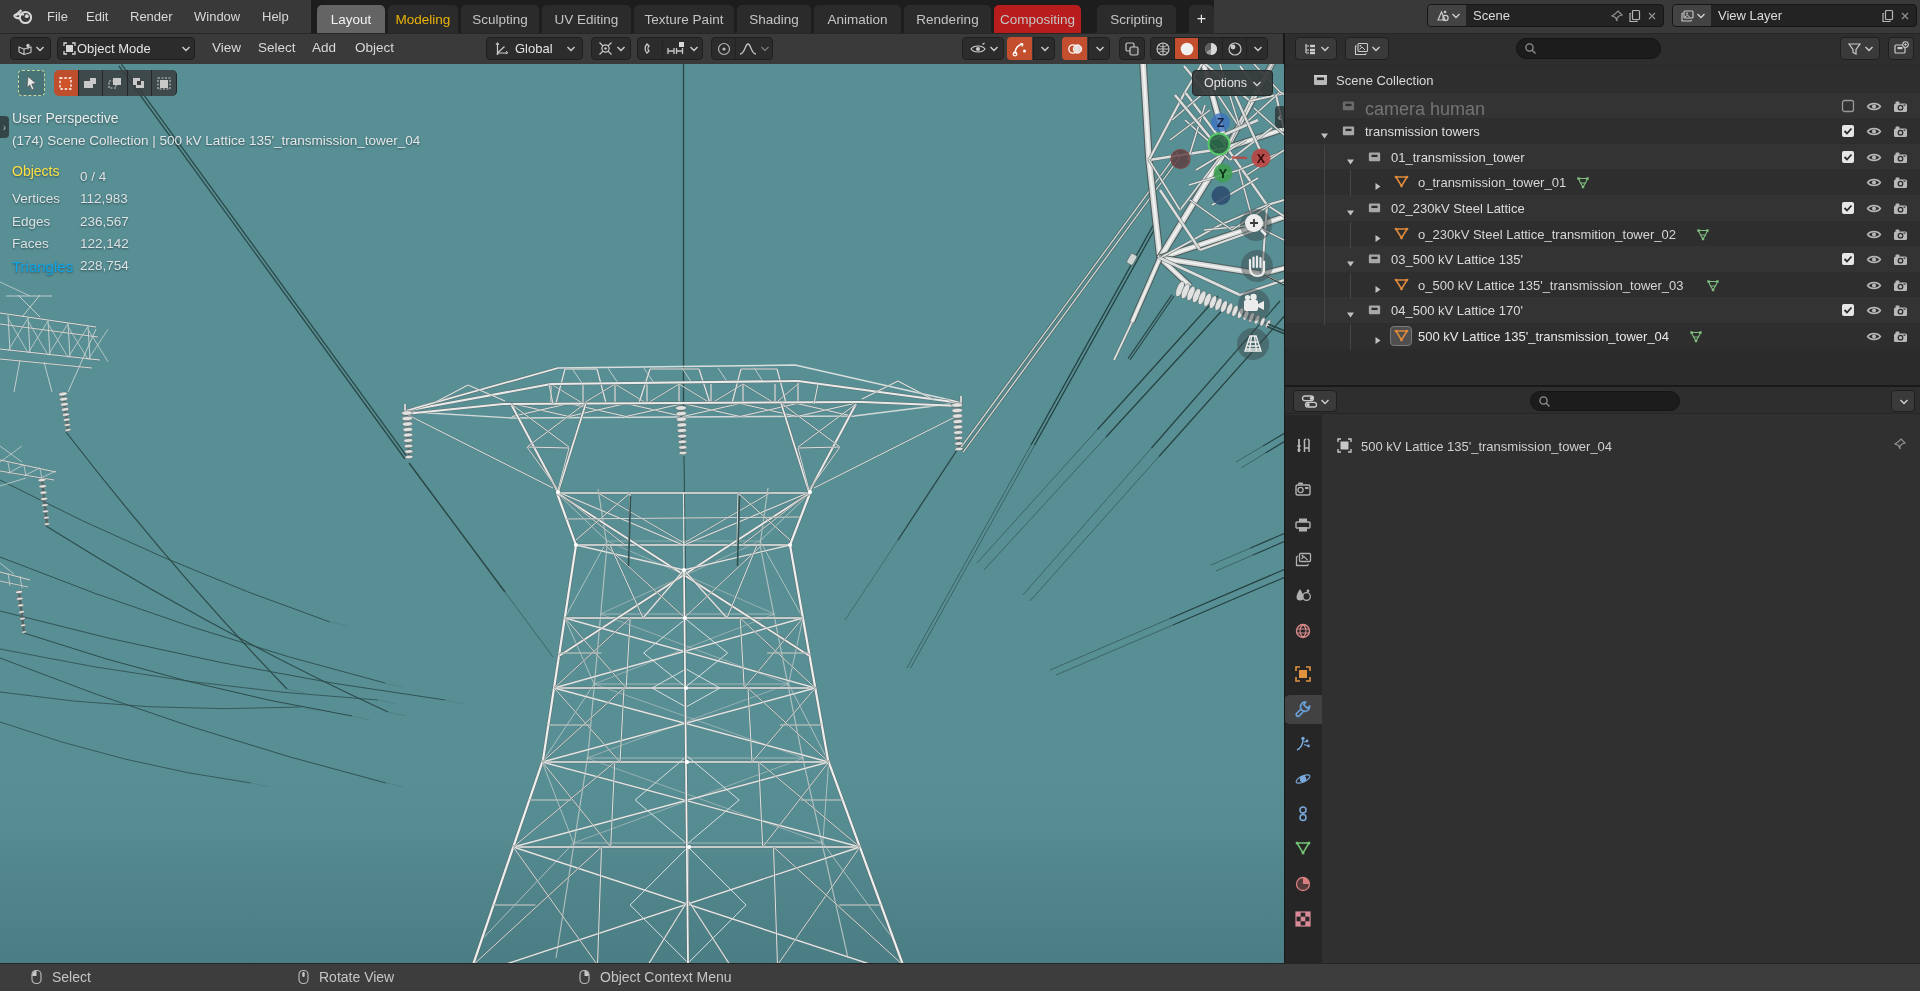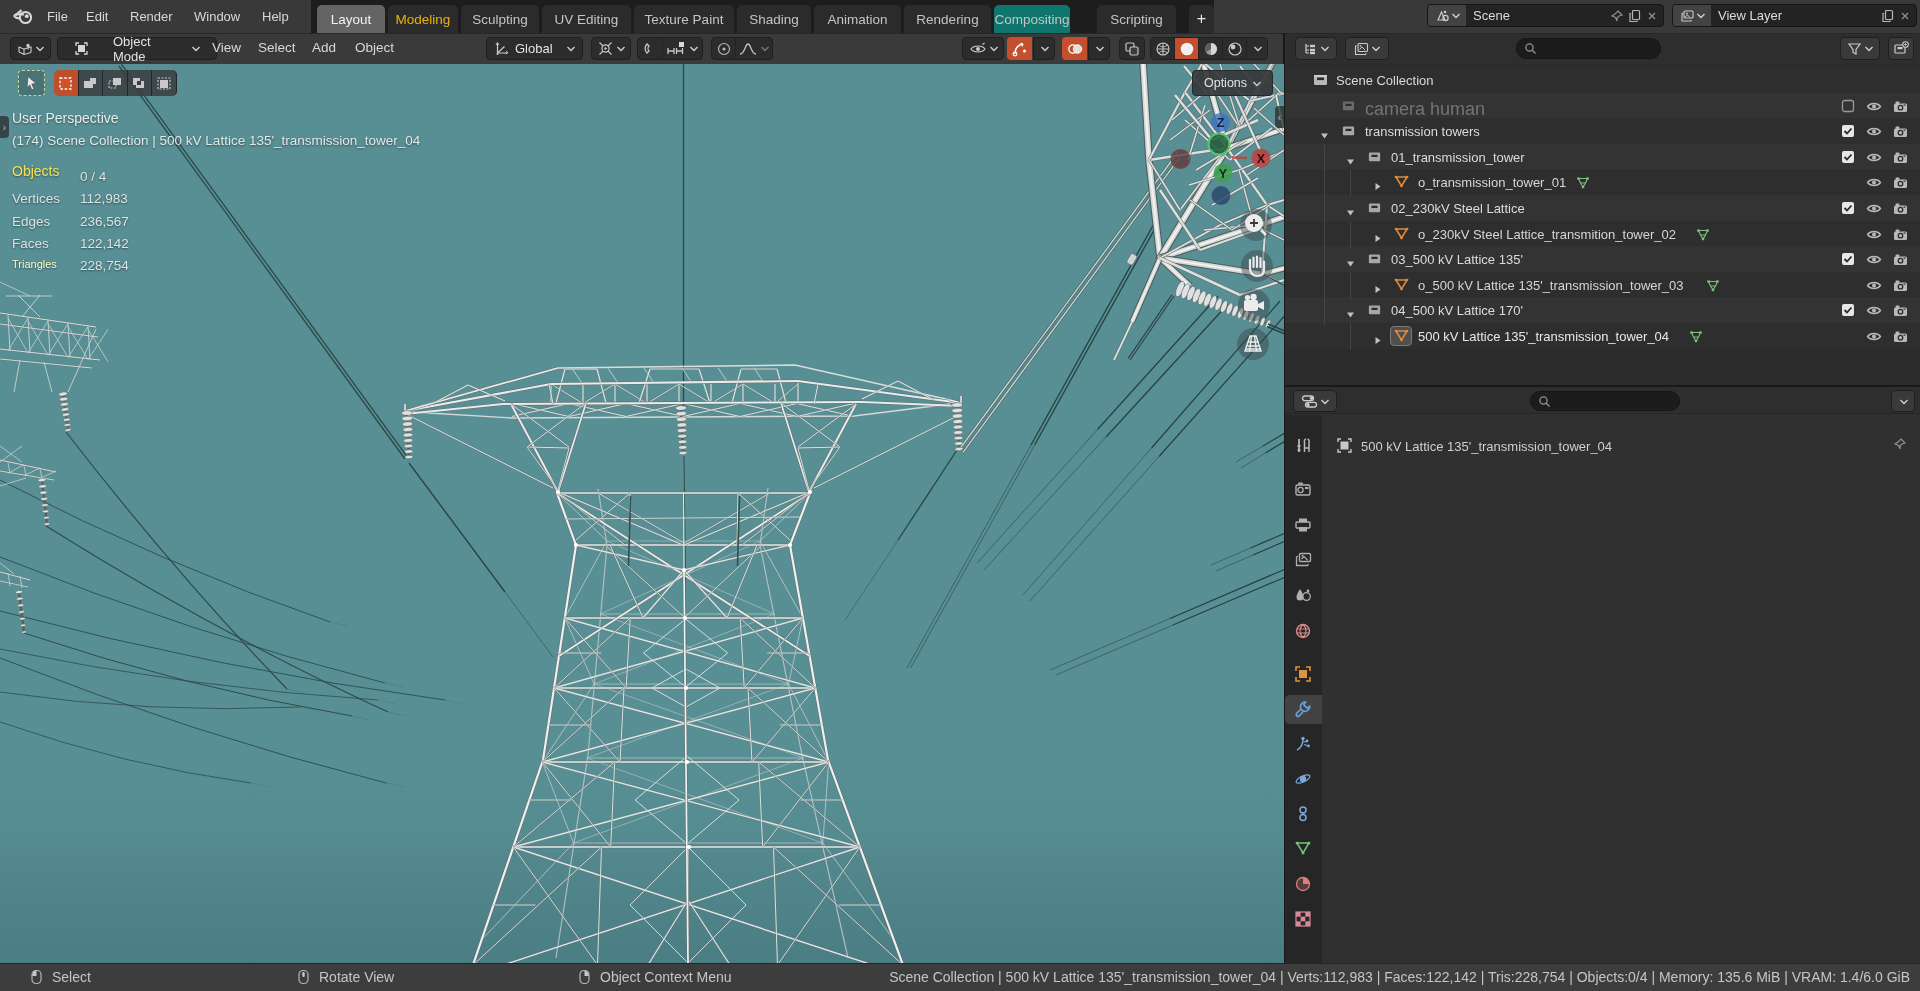--- a/index.html
+++ b/index.html
@@ -29,21 +29,21 @@
 <div class="abs menu" style="left:194px;top:9px">Window</div>
 <div class="abs menu" style="left:262px;top:9px">Help</div>
 <div class="tab" style="left:317px;width:68px;background:#646464;color:#f2f2f2">Layout</div>
 <div class="tab" style="left:388px;width:70px;background:#2b2b2b;color:#eab308">Modeling</div>
 <div class="tab" style="left:461px;width:78px;background:#2b2b2b;color:#c4c4c4">Sculpting</div>
 <div class="tab" style="left:542px;width:89px;background:#2b2b2b;color:#c4c4c4">UV Editing</div>
 <div class="tab" style="left:634px;width:100px;background:#2b2b2b;color:#c4c4c4">Texture Paint</div>
 <div class="tab" style="left:737px;width:74px;background:#2b2b2b;color:#c4c4c4">Shading</div>
 <div class="tab" style="left:814px;width:87px;background:#2b2b2b;color:#c4c4c4">Animation</div>
 <div class="tab" style="left:904px;width:87px;background:#2b2b2b;color:#c4c4c4">Rendering</div>
-<div class="tab" style="left:994px;width:76px;background:#0f766e;color:#c4c4c4">Compositing</div>
+<div class="tab" style="left:994px;width:87px;background:#b91c1c;color:#c4c4c4">Compositing</div>
 <div class="tab" style="left:1097px;width:79px;background:#2b2b2b;color:#c4c4c4">Scripting</div>
 <div class="tab" style="left:1189px;width:25px;color:#e8e8e8;font-size:16px">+</div>
 <div class="abs" style="left:1427px;top:4px;width:237px;height:23px;background:#232323;border:1px solid #161616;border-radius:4px;display:flex;align-items:center">
       <div style="width:38px;height:21px;background:#434343;border-radius:3px 0 0 3px;display:flex;align-items:center;justify-content:center;gap:1px">
         <svg width="15" height="14" viewBox="0 0 15 14">
           <path d="M3 11 L6.5 3 L10 11 Z" fill="none" stroke="#ccc" stroke-width="1.2"></path>
           <circle cx="10.5" cy="9" r="2.6" fill="none" stroke="#ccc" stroke-width="1.2"></circle>
           <circle cx="10" cy="3" r="1.3" fill="#ccc"></circle>
         </svg>
         <svg width="9" height="9" viewBox="0 0 9 9" style="">
@@ -92,21 +92,21 @@
 <div class="abs btn" style="left:10px;top:37px;width:41px;height:23px;justify-content:center;gap:2px">
       <svg width="16" height="14" viewBox="0 0 16 14">
         <path d="M2 10 L7 12.5 L14 10.5 M2 10 L2 5 L7 7 L7 12.5 M7 7 L14 5 L14 10.5" fill="none" stroke="#ccc" stroke-width="1.1"></path>
         <circle cx="11" cy="3.5" r="1.7" fill="#ccc"></circle>
         <path d="M11 5.2 L11 7.5" stroke="#ccc" stroke-width="1"></path>
       </svg>
       <svg width="9" height="9" viewBox="0 0 9 9" style="">
         <path d="M1.5 3 L5 6.5 L8.5 3" stroke="#d0d0d0" stroke-width="1.4" fill="none"></path>
       </svg>
     </div>
-<div class="abs btn" style="left:57px;top:37px;width:160px;height:23px;padding:0 16px;gap:24px">
+<div class="abs btn" style="left:57px;top:37px;width:138px;height:23px;padding:0 4px;gap:0">
       <svg width="15" height="15" viewBox="0 0 15 15">
         <rect x="4" y="4" width="7" height="7" fill="#d6d6d6"></rect>
         <path d="M2 5 L2 2 L5 2 M10 2 L13 2 L13 5 M13 10 L13 13 L10 13 M5 13 L2 13 L2 10" fill="none" stroke="#d6d6d6" stroke-width="1.3"></path>
       </svg>
       <span style="flex:1">Object Mode</span>
       <svg width="9" height="9" viewBox="0 0 9 9" style="">
         <path d="M1.5 3 L5 6.5 L8.5 3" stroke="#d0d0d0" stroke-width="1.4" fill="none"></path>
       </svg>
     </div>
 <div class="abs menu" style="left:212px;top:40px;font-size:13.5px">View</div>
@@ -661,21 +661,20 @@
 <div class="abs" style="left:297px;top:969px"><svg width="13" height="16" viewBox="0 0 13 16">
         <rect x="2" y="1.5" width="9" height="13" rx="4" fill="none" stroke="#b5b5b5" stroke-width="1.2"></rect>
         <rect x="5.3" y="3" width="2.4" height="5" rx="1.2" fill="#c8c8c8"></rect>
       </svg></div>
 <div class="abs" style="left:319px;top:969px;color:#c5c5c5;font-size:14px">Rotate View</div>
 <div class="abs" style="left:578px;top:969px"><svg width="13" height="16" viewBox="0 0 13 16">
         <rect x="2" y="1.5" width="9" height="13" rx="4" fill="none" stroke="#b5b5b5" stroke-width="1.2"></rect>
         <path d="M10.7 7 L6.5 7 L6.5 1.8 A4.5 4.5 0 0 1 10.7 6 Z" fill="#c8c8c8"></path>
       </svg></div>
 <div class="abs" style="left:600px;top:969px;color:#c5c5c5;font-size:14px">Object Context Menu</div>
-<div class="abs" style="right:10px;top:969px;color:#c5c5c5;font-size:14px">Scene Collection | 500 kV Lattice 135'_transmission_tower_04 | Verts:112,983 | Faces:122,142 | Tris:228,754 | Objects:0/4 | Memory: 135.6 MiB | VRAM: 1.4/6.0 GiB</div>
 <svg class="abs" style="left:0;top:64px" width="1284" height="899" viewBox="0 64 1284 899">
 <defs>
 <linearGradient id="sky" x1="0" y1="64" x2="0" y2="963" gradientUnits="userSpaceOnUse">
 <stop offset="0" stop-color="#578f95"></stop>
 <stop offset="0.78" stop-color="#578f95"></stop>
 <stop offset="0.855" stop-color="#558c92"></stop>
 <stop offset="0.885" stop-color="#52878d"></stop>
 <stop offset="1" stop-color="#4a7e84"></stop>
 </linearGradient>
 </defs>
@@ -1383,21 +1382,21 @@
 <div class="abs" style="left:12px;top:110px;color:#e8eced;font-size:14px;text-shadow:0 1px 2px rgba(20,30,32,.55)">User Perspective</div>
 <div class="abs" style="left:12px;top:133px;color:#e3e8e9;font-size:13.5px;text-shadow:0 1px 2px rgba(20,30,32,.55)">(174) Scene Collection | 500 kV Lattice 135'_transmission_tower_04</div>
 <div class="abs" style="left:12px;top:163px;color:#fde047;font-size:14px;text-shadow:0 1px 2px rgba(20,30,32,.55)">Objects</div>
 <div class="abs" style="left:80px;top:169px;color:#dde3e4;font-size:13.5px;text-shadow:0 1px 2px rgba(20,30,32,.55)">0 / 4</div>
 <div class="abs" style="left:12px;top:191.3px;color:#dde3e4;font-size:13.5px;text-shadow:0 1px 2px rgba(20,30,32,.55)">Vertices</div>
 <div class="abs" style="left:80px;top:191.3px;color:#dde3e4;font-size:13.5px;text-shadow:0 1px 2px rgba(20,30,32,.55)">112,983</div>
 <div class="abs" style="left:12px;top:213.60000000000002px;color:#dde3e4;font-size:13.5px;text-shadow:0 1px 2px rgba(20,30,32,.55)">Edges</div>
 <div class="abs" style="left:80px;top:213.60000000000002px;color:#dde3e4;font-size:13.5px;text-shadow:0 1px 2px rgba(20,30,32,.55)">236,567</div>
 <div class="abs" style="left:12px;top:235.90000000000003px;color:#dde3e4;font-size:13.5px;text-shadow:0 1px 2px rgba(20,30,32,.55)">Faces</div>
 <div class="abs" style="left:80px;top:235.90000000000003px;color:#dde3e4;font-size:13.5px;text-shadow:0 1px 2px rgba(20,30,32,.55)">122,142</div>
-<div class="abs" style="left:12px;top:258.20000000000005px;color:#fef9c3;font-size:11px;text-shadow:0 1px 2px rgba(20,30,32,.55)">Triangles</div>
+<div class="abs" style="left:12px;top:258.20000000000005px;color:#0ea5e9;font-size:15px;text-shadow:0 1px 2px rgba(20,30,32,.55)">Triangles</div>
 <div class="abs" style="left:80px;top:258.20000000000005px;color:#dde3e4;font-size:13.5px;text-shadow:0 1px 2px rgba(20,30,32,.55)">228,754</div>
 <svg class="abs" style="left:1100px;top:64px" width="184" height="150" viewBox="0 0 184 150">
       <line x1="132" y1="93.5" x2="147" y2="94" stroke="#c0403c" stroke-width="2.4" stroke-opacity=".8"></line>
       <circle cx="120.5" cy="58.5" r="9.5" fill="#3d74c2" fill-opacity=".8"></circle>
       <text x="120.5" y="63" font-size="12.5" font-weight="bold" fill="#12233f" text-anchor="middle" font-family="Liberation Sans">Z</text>
       <circle cx="80.5" cy="95" r="9.5" fill="#5c3a3c" fill-opacity=".8" stroke="#7c4a48" stroke-width="1.2"></circle>
       <circle cx="161" cy="94" r="9.5" fill="#c0403c" fill-opacity=".85"></circle>
       <text x="161" y="98.5" font-size="12.5" font-weight="bold" fill="#35090b" text-anchor="middle" font-family="Liberation Sans">X</text>
       <circle cx="119" cy="80" r="10.5" fill="#1e5c38" fill-opacity=".85" stroke="#56c868" stroke-width="2"></circle>
       <circle cx="123" cy="109" r="9.5" fill="#3fa050" fill-opacity=".85"></circle>

